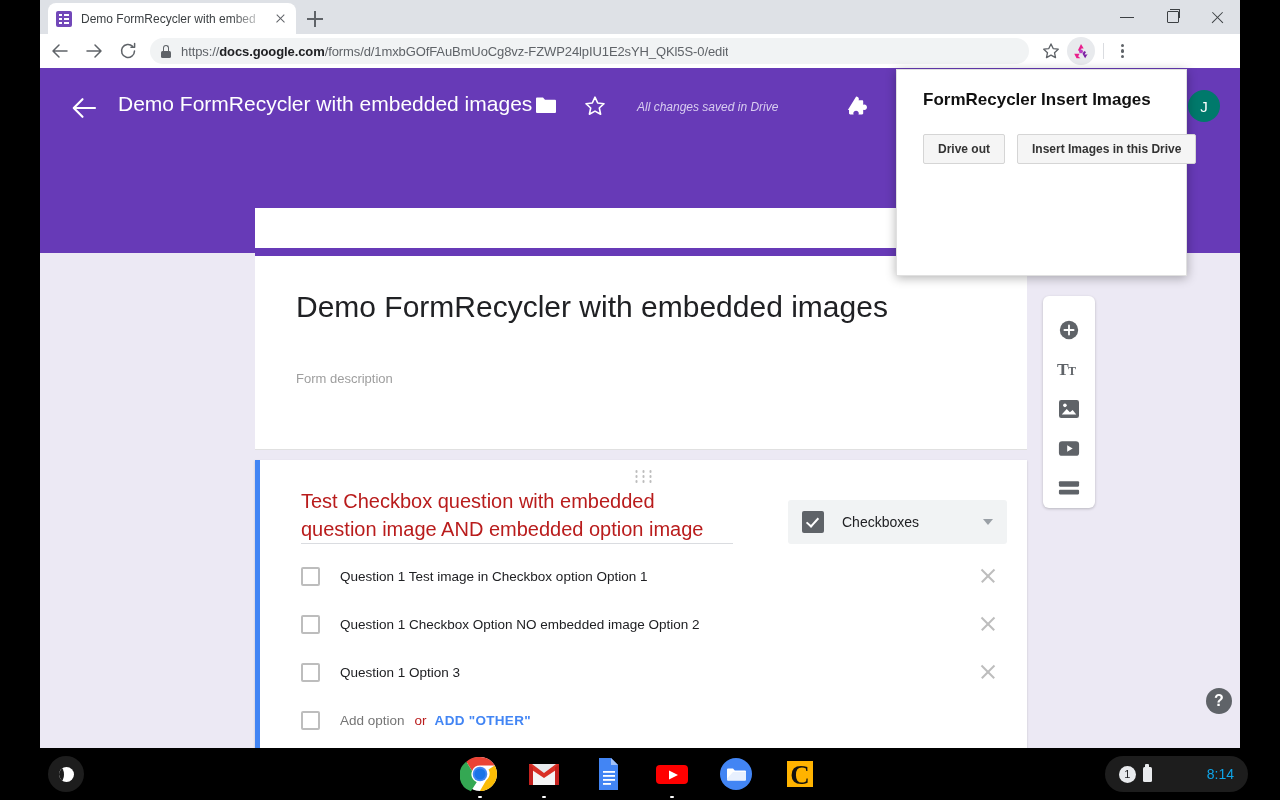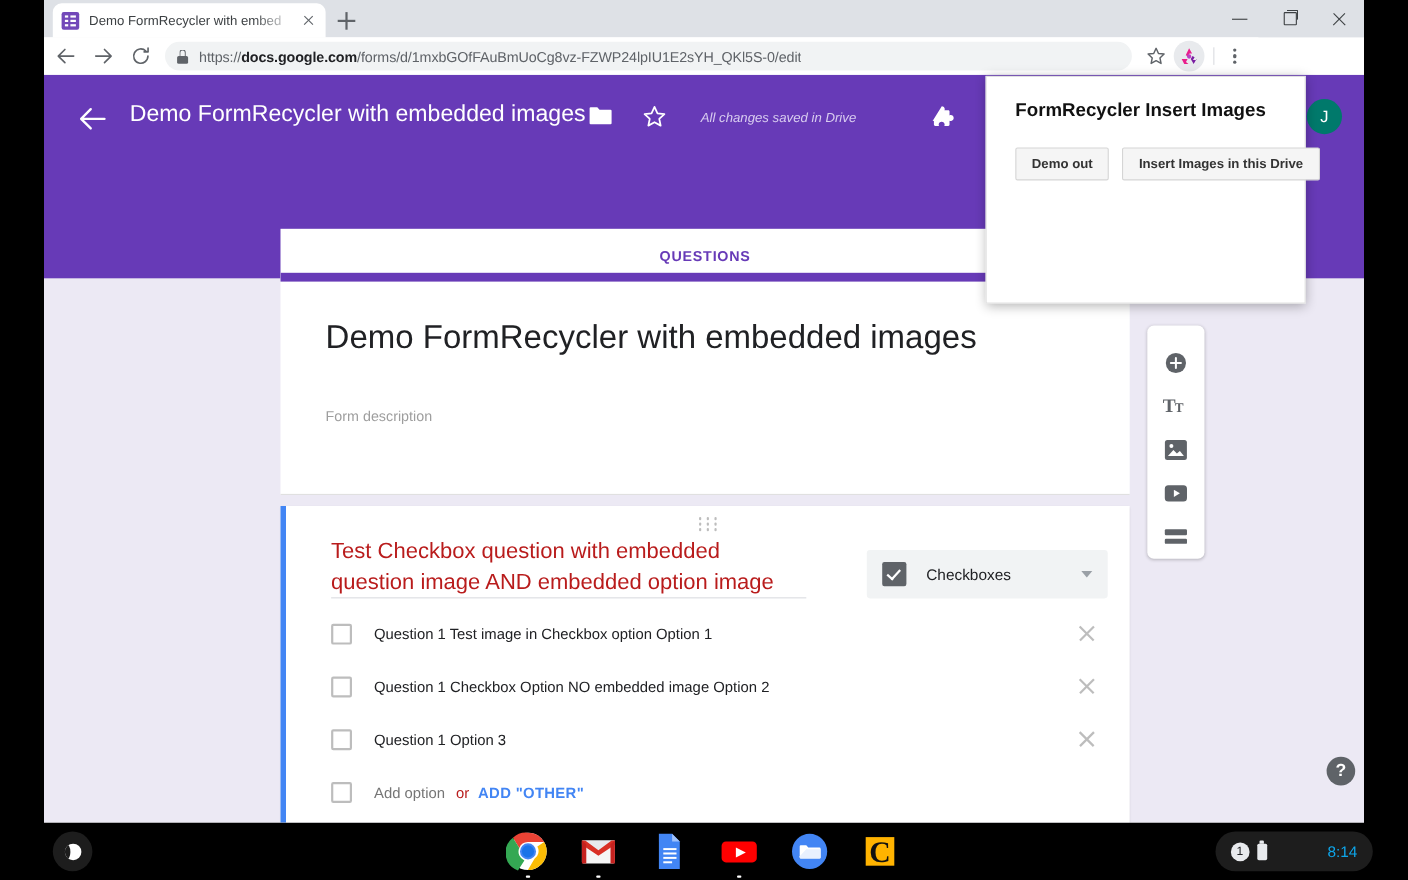--- a/index.html
+++ b/index.html
@@ -695,21 +695,20 @@
         <div class="fh-saved">All changes saved in Drive</div>
         <div class="fh-puzzle">
           <svg width="26" height="26" viewBox="0 0 24 24">
               <path d="M10.3 2.4c1.4 0 2.5 1 2.5 2.3 0 .4-.1.8-.3 1.1h3.3c.6 0 1 .5 1 1.1v3.2c.3-.2.7-.3 1.1-.3 1.3 0 2.4 1.1 2.4 2.5s-1.1 2.5-2.4 2.5c-.4 0-.8-.1-1.1-.3v3.3c0 .6-.4 1.1-1 1.1h-3.4c.2-.3.3-.7.3-1.1 0-1.3-1.1-2.4-2.5-2.4s-2.5 1.1-2.5 2.4c0 .4.1.8.3 1.1H4.8c-.6 0-1.1-.5-1.1-1.1v-3.3c-.3.2-.7.3-1.1.3" fill="#ffffff"></path>
             </svg>
         </div>
         <div class="fh-avatar">J</div>
       </div>
 
       <div class="form-tabs">
-        <div class="form-tab active">QUESTIONS</div>
       </div>
 
       <div class="form-body">
 
         <div class="form-title-card">
           <div class="form-title">Demo FormRecycler with embedded images</div>
           <div class="form-desc">Form description</div>
         </div>
 
         <div class="question-card">
@@ -801,21 +800,21 @@
       </div>
 
       <div class="help-btn">?</div>
 
     </div>
   </div>
 
   <div class="ext-popup">
     <div class="ext-popup-title">FormRecycler Insert Images</div>
     <div class="ext-buttons">
-      <button class="ext-btn-el">Demo out</button>
+      <button class="ext-btn-el">Drive out</button>
       <button class="ext-btn-el">Insert Images in this Drive</button>
     </div>
   </div>
 
   <div class="shelf">
     <div class="launcher">
       <span class="launcher-dot"></span>
     </div>
 
     <div class="shelf-apps">

